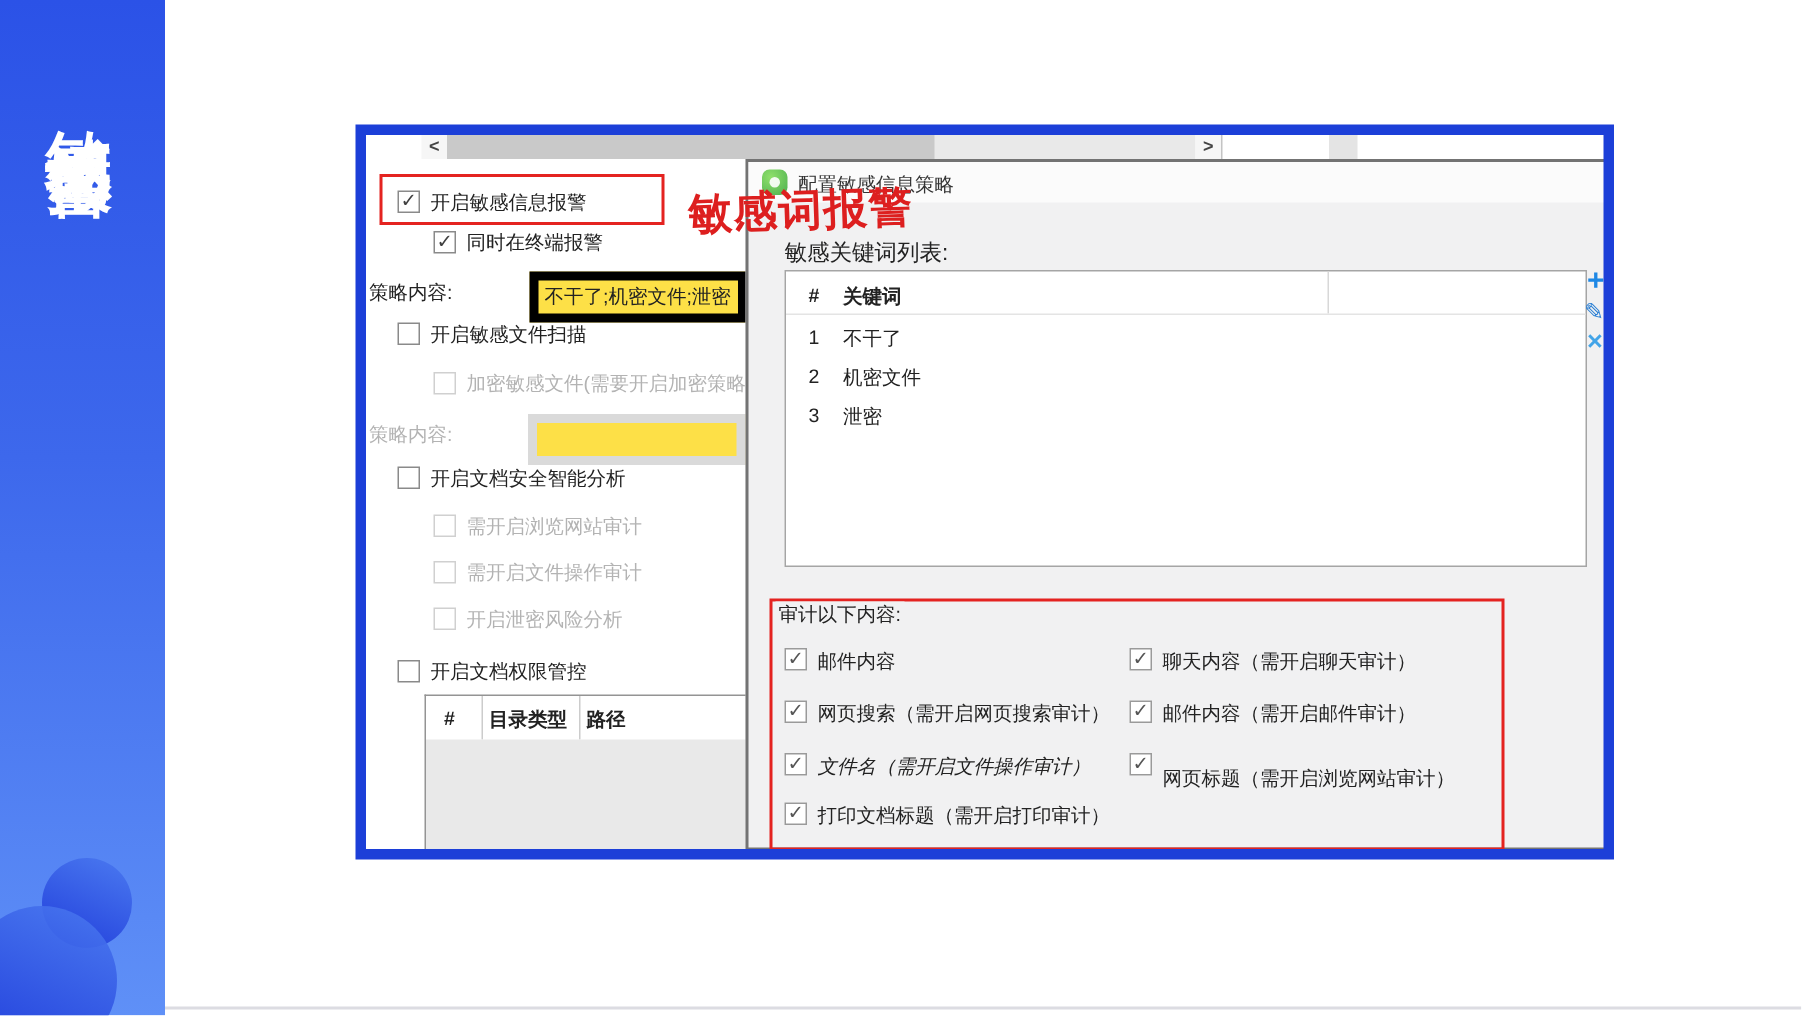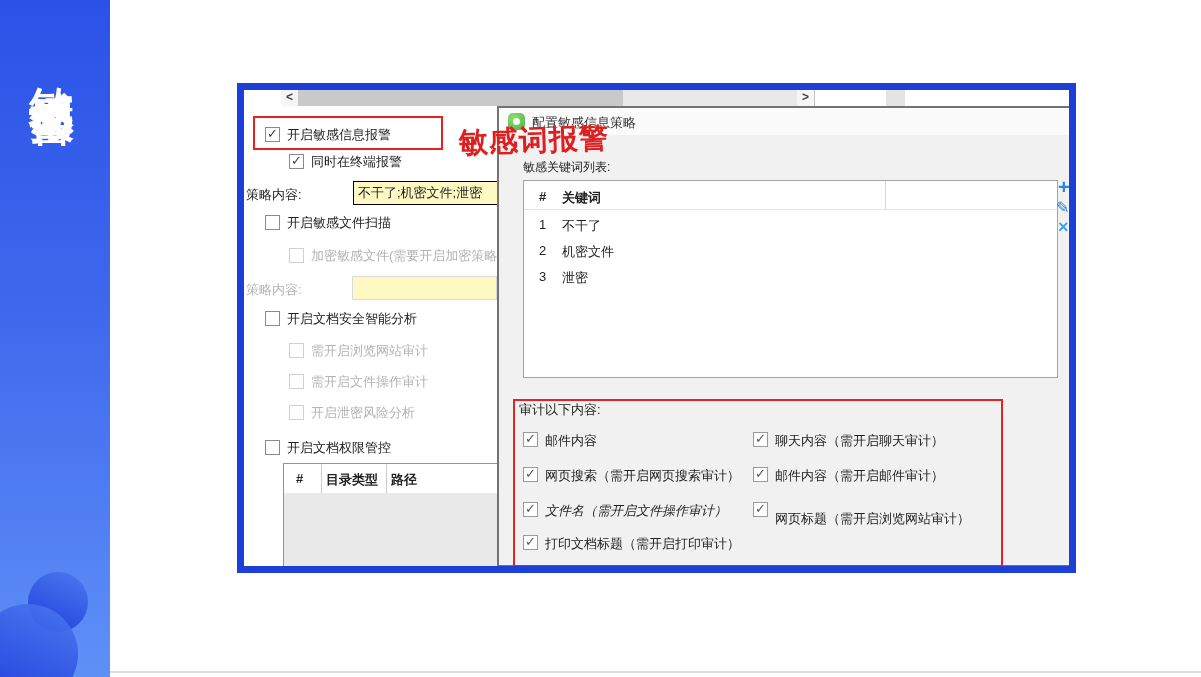--- a/index.html
+++ b/index.html
@@ -28,41 +28,41 @@
   #scroll-thumb{left:0;top:0;width:325px;height:16px;background:#c9c9c9;}
   #scroll-sep{left:814px;top:90px;width:1px;height:17px;background:#c4c4c4;z-index:2;}
   #corner-patch{left:886px;top:90px;width:19px;height:16px;background:#e4e4e4;z-index:2;}
 
   
   .cb{width:15px;height:15px;border:1px solid #8a8a8a;background:#fff;box-sizing:border-box;z-index:3;}
   .cb.checked::after{content:"✓";position:absolute;left:1px;top:-2px;font-size:13px;color:#3f3f3f;font-weight:700;}
   .cb.disabled{border-color:#d0d0d0;}
   .lbl{font-size:13px;color:#222;white-space:nowrap;line-height:16px;z-index:3;}
   .lbl.disabled{color:#b3b3b3;}
-  .policy-input{width:145px;height:24px;border:1px solid #000000;background:#fef9c3;box-sizing:border-box;
+  .policy-input{width:145px;height:34px;border:6px solid #000000;background:#fde047;box-sizing:border-box;
                 font-size:13px;color:#222;padding:0 4px;z-index:3;font-family:inherit;}
   .policy-input.disabled{border-color:#dadada;}
 
   #dir-table{left:283px;top:463px;width:215px;height:104px;border:1px solid #949494;border-right:none;
              background:#fff;box-sizing:border-box;z-index:3;}
   #dir-table .thead{position:absolute;left:0;top:0;width:100%;height:29px;background:#ffffff;}
   #dir-table .tbody{position:absolute;left:0;top:29px;width:100%;height:74px;background:#e9e9e9;}
   #dir-table .hcell{position:absolute;top:7px;font-size:13px;font-weight:700;color:#222;}
   #dir-table .vline{position:absolute;top:0;width:1px;height:29px;background:#cccccc;}
 
   
   #dialog{left:497px;top:106px;width:579px;height:461px;background:#f1f1f2;
           border:2px solid #737373;box-sizing:border-box;z-index:10;}
   #dialog-titlebar{left:0;top:0;width:100%;height:27px;background:#fbfbfb;}
   #dialog-icon{left:9px;top:5px;width:17px;height:17px;border-radius:5px;
                background:radial-gradient(circle at 35% 30%,#8fe06a,#4caf50);}
   #dialog-icon::after{content:"";position:absolute;left:5px;top:5px;width:7px;height:7px;
                       border-radius:50%;background:#ffffff;opacity:.9;}
   #dialog-title{left:33px;top:6px;font-size:13px;color:#333;}
-  #kw-label{left:24px;top:51px;font-size:12px;color:#222;}
+  #kw-label{left:24px;top:51px;font-size:15px;color:#222;}
   #kw-list{left:24px;top:72px;width:535px;height:198px;background:#ffffff;border:1px solid #a5a5a5;
            box-sizing:border-box;}
   #kw-list .hcell{position:absolute;top:8px;font-size:13px;font-weight:700;color:#222;}
   #kw-list .hline{position:absolute;left:0;top:28px;width:100%;height:1px;background:#e4e4e4;}
   #kw-list .vline{position:absolute;left:361px;top:0;width:1px;height:28px;background:#d8d8d8;}
   .kw-row span{position:absolute;font-size:13px;color:#222;white-space:nowrap;}
   .kw-idx{left:15px;} .kw-word{left:38px;}
 
   .tool-icon{font-weight:700;color:#1e88e5;z-index:10;}
   #tool-add{left:1058px;top:176px;font-size:20px;}

